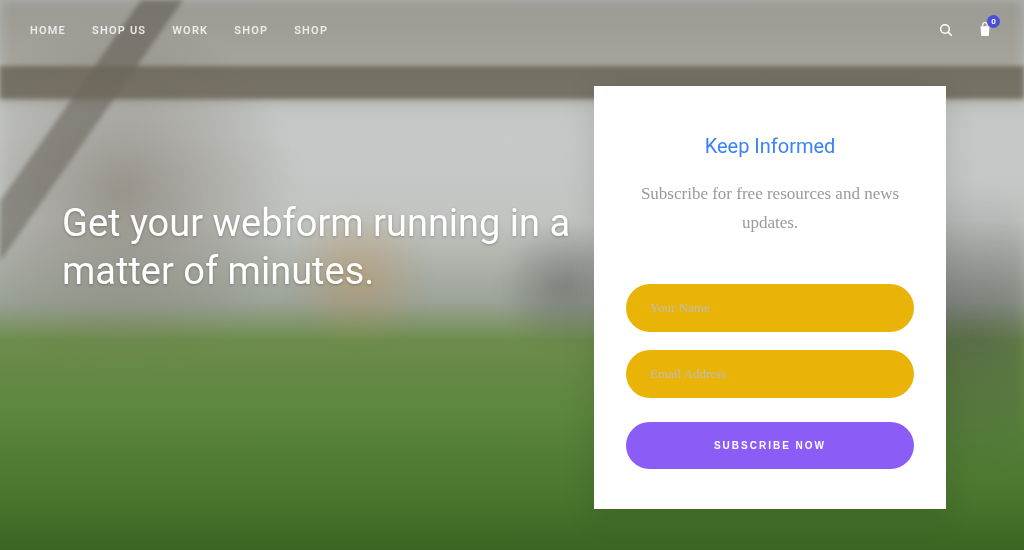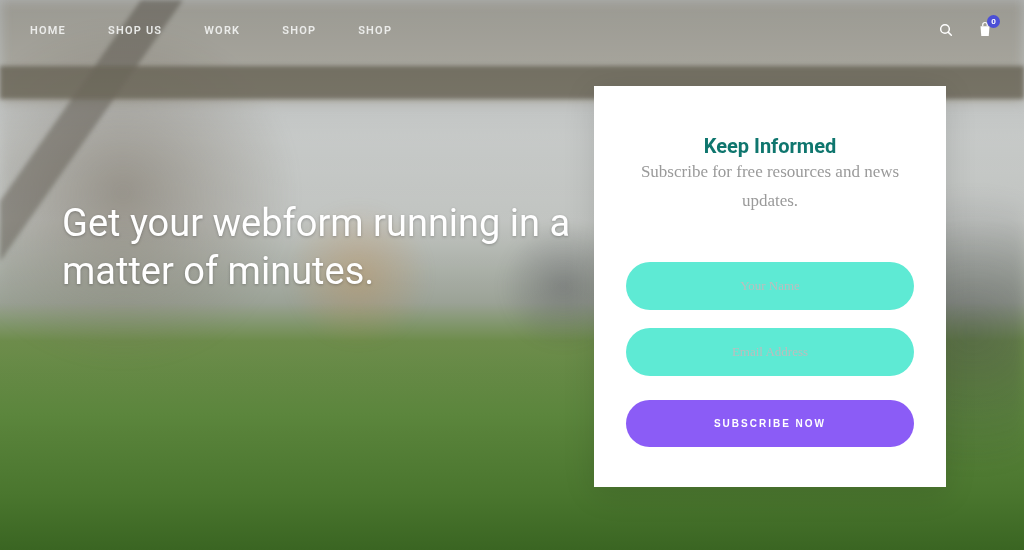--- a/index.html
+++ b/index.html
@@ -56,21 +56,21 @@
     position: absolute;
     top: 0; left: 0; right: 0;
     height: 60px;
     display: flex;
     align-items: center;
     padding: 0 30px;
     z-index: 20;
   }
   .nav-list {
     display: flex;
-    gap: 42px;
+    gap: 26px;
     list-style: none;
   }
   .nav-item {
     color: #f2f3f2;
     font-size: 11px;
     font-weight: 600;
     letter-spacing: 1.2px;
     cursor: pointer;
     opacity: 0.92;
   }
@@ -141,43 +141,43 @@
     top: 86px;
     width: 352px;
     background: #fff;
     padding: 48px 32px 40px 32px;
     z-index: 15;
     box-shadow: 0 6px 30px rgba(0,0,0,0.12);
   }
   .card-title {
     text-align: center;
     font-size: 20px;
-    font-weight: 700;
-    color: #0f766e;
+    font-weight: 400;
+    color: #3b82f6;
+    margin-bottom: 22px;
   }
   .card-sub {
     text-align: center;
     font-family: Georgia, "Times New Roman", serif;
     color: #9a9a9a;
     font-size: 17px;
     line-height: 1.7;
     margin-bottom: 46px;
   }
   .field {
     width: 100%;
     border: none;
-    background: #5eead4;
+    background: #eab308;
     border-radius: 999px;
     padding: 16px 24px;
     font-family: Georgia, "Times New Roman", serif;
     font-size: 13px;
     color: #555;
     margin-bottom: 18px;
     outline: none;
-    text-align: center;
   }
   .field::placeholder { color: #bdbdbd; font-style: normal; }
   .subscribe-btn {
     width: 100%;
     border: none;
     background: #8b5cf6;
     color: #fff;
     border-radius: 999px;
     padding: 18px 0;
     font-size: 10px;

